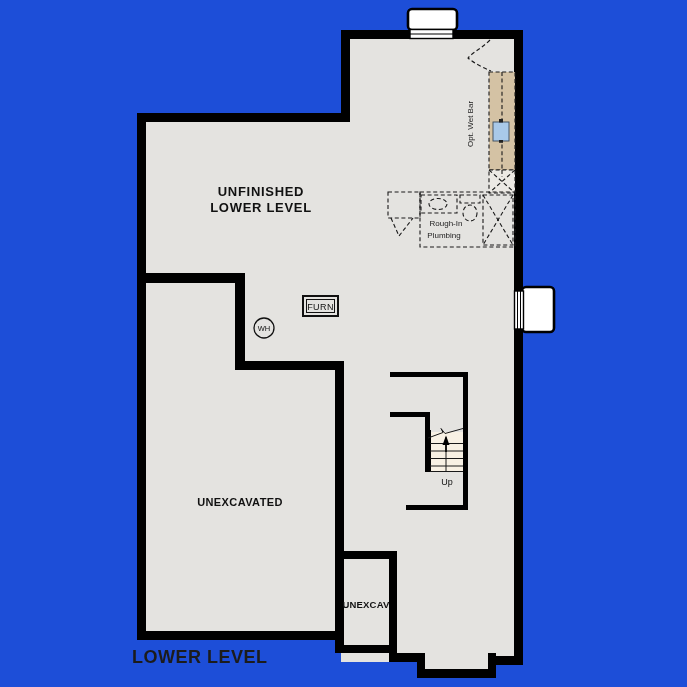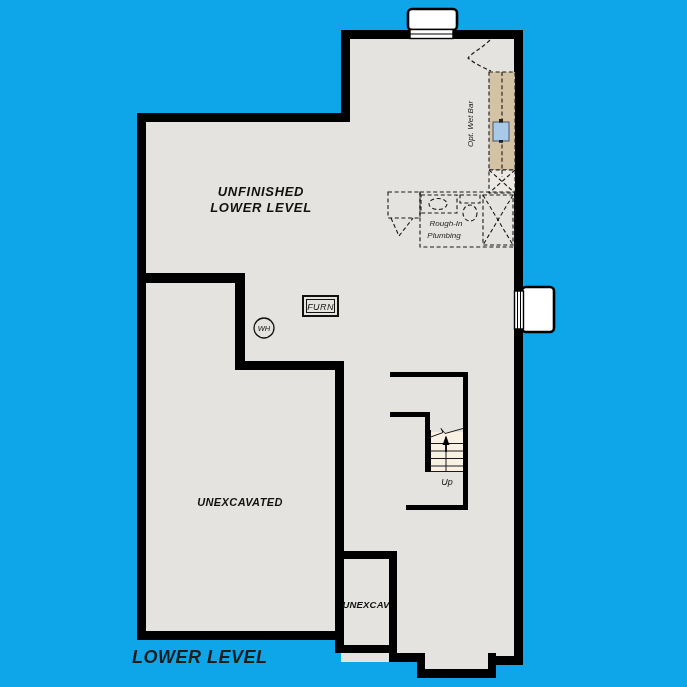--- a/index.html
+++ b/index.html
@@ -1,17 +1,17 @@
 <!DOCTYPE html>
 <html><head>
 <meta charset="utf-8">
 <style>
   html,body{margin:0;padding:0;background:#ffffff;}
-  .stage{position:relative;width:687px;height:687px;background:#0ea5e9;overflow:hidden;
-         font-family:"Liberation Sans", sans-serif;font-style:italic;}
+  .stage{position:relative;width:687px;height:687px;background:#1d4ed8;overflow:hidden;
+         font-family:"Liberation Sans", sans-serif;}
   svg{display:block;}
   .t{font-family:"Liberation Sans", sans-serif;fill:#111;}
   .room{font-weight:bold;font-size:13px;letter-spacing:.7px;text-anchor:middle;}
   .room-s{font-weight:bold;font-size:11px;letter-spacing:.4px;text-anchor:middle;}
   .room-xs{font-weight:bold;font-size:9.5px;letter-spacing:.2px;text-anchor:middle;}
   .furn{font-size:9px;letter-spacing:.4px;text-anchor:middle;}
   .wh{font-size:7.5px;text-anchor:middle;}
   .small{font-size:8px;fill:#222;text-anchor:middle;}
   .up{font-size:9px;text-anchor:middle;}
   .title{font-weight:bold;font-size:18px;letter-spacing:.5px;fill:#1c1c1c;}

